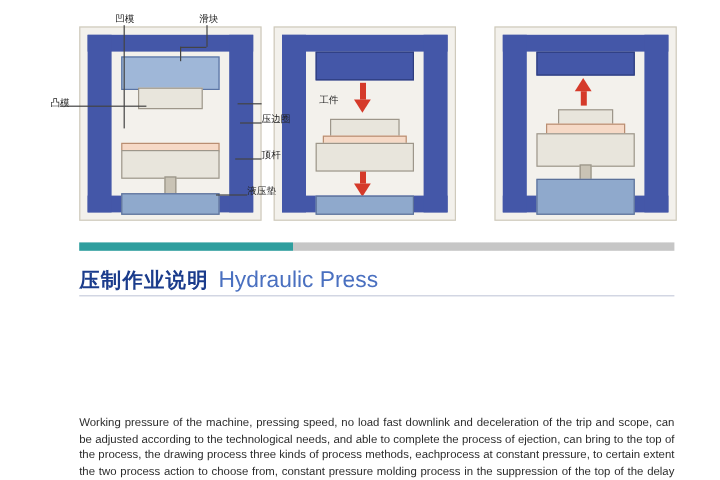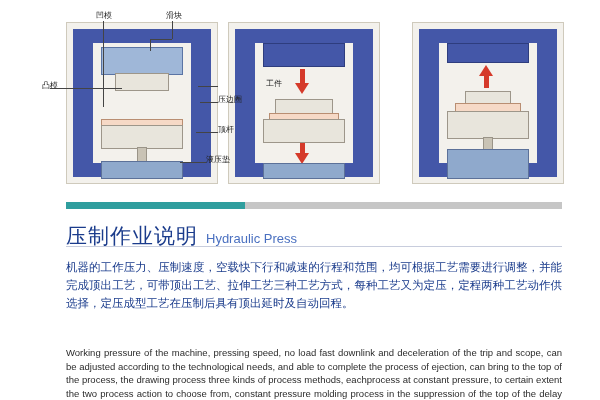--- a/index.html
+++ b/index.html
@@ -73,22 +73,22 @@
     left:66px;top:202px;width:496px;height:7px;
     background:linear-gradient(to right,#2f9e9e 0%,#2f9e9e 36%,#c6c6c6 36%,#c6c6c6 100%);
   }
 
   
   .heading{
     position:absolute;left:66px;top:222px;
     color:#1b3c8c;
     white-space:nowrap;
   }
-  .heading .cn{font-size:21px;font-weight:normal;letter-spacing:1px;}
-  .heading .en{font-size:13px;color:#4a70c0;margin-left:8px;margin-top:38px;}
+  .heading .cn{font-size:17px;font-weight:bold;letter-spacing:1px;}
+  .heading .en{font-size:19px;color:#4a70c0;margin-left:8px;margin-top:38px;}
 
   .rule{
     position:absolute;left:66px;top:246px;width:496px;height:1px;background:#c8cddd;
   }
 
   
   .cn-body{
     position:absolute;left:66px;top:258px;width:496px;
     font-size:11.5px;line-height:18px;color:#1b3c8c;
     text-align:justify;
@@ -186,16 +186,15 @@
     <div class="lead" style="left:180px;top:162px;width:26px;"></div>
   </div>
 
   <div class="divider"></div>
 
   <div class="heading">
     <span class="cn">压制作业说明</span><span class="en">Hydraulic Press</span>
   </div>
   <div class="rule"></div>
 
-  <div class="cn-body">机器的工作压力、压制速度，空载快下行和减速的行程和范围，均可根据工艺需要进行调整，并能完成顶出工艺，可带顶出工艺、拉伸工艺三种工艺方式，每种工艺又为定压，定程两种工艺动作供选择，定压成型工艺在压制后具有顶出延时及自动回程。</div>
   <div class="en-body">Working pressure of the machine, pressing speed, no load fast downlink and deceleration of the trip and scope, can be adjusted according to the technological needs, and able to complete the process of ejection, can bring to the top of the process, the drawing process three kinds of process methods, eachprocess at constant pressure, to certain extent the two process action to choose from, constant pressure molding process in the suppression of the top of the delay and automatic return.</div>
 
 </div>
 
 </body></html>

